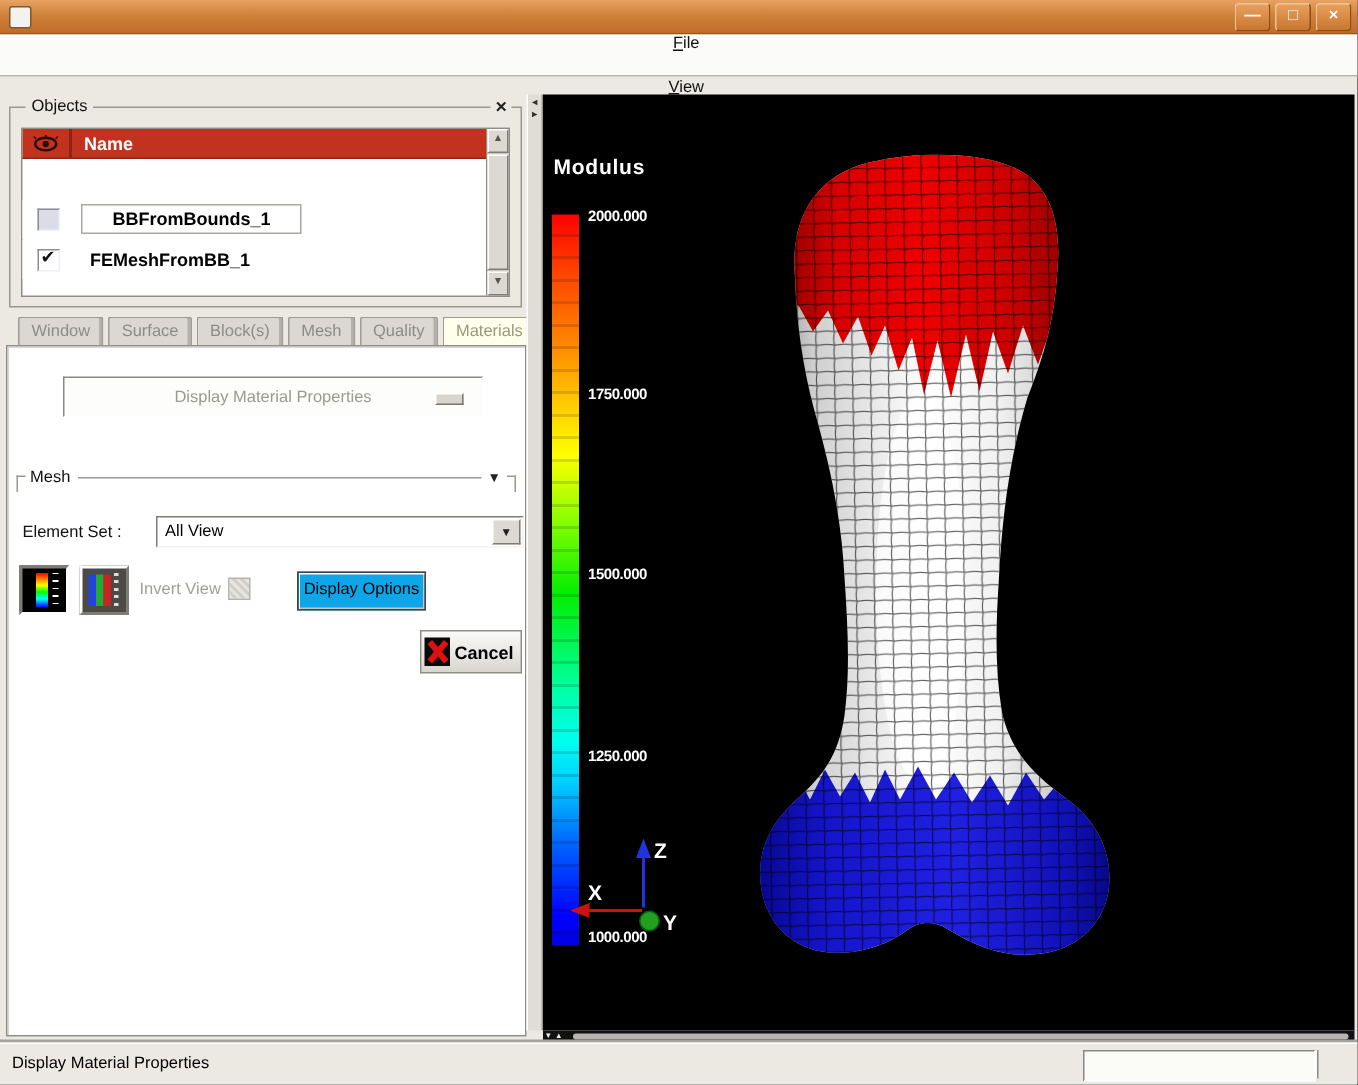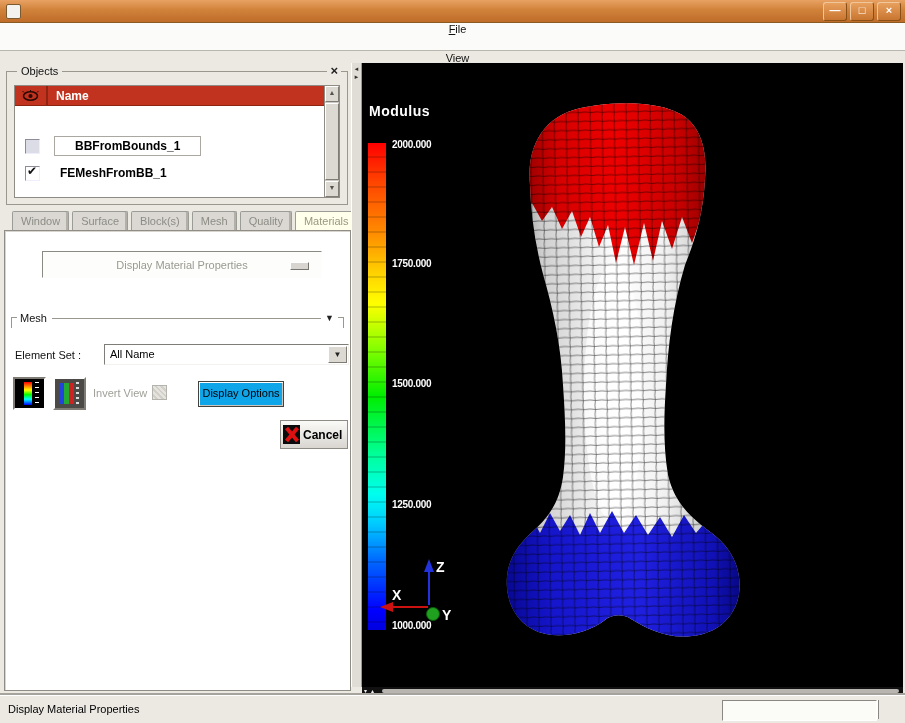--- a/index.html
+++ b/index.html
@@ -297,21 +297,21 @@
       <span class="ml-corner-l"></span>
       <span class="ml-label">Mesh</span>
       <span class="ml-line"></span>
       <span class="ml-arrow">▼</span>
       <span class="ml-corner-r"></span>
     </div>
 
     <div class="element-row">
       <span class="element-label">Element Set :</span>
       <div class="combo">
-        <span class="combo-value">All Name</span>
+        <span class="combo-value">All View</span>
         <span class="combo-btn">▼</span>
       </div>
     </div>
 
     <div class="icons-row">
       <div class="iconbtn iconbtn1">
         <span class="cs-bar"></span>
         <span class="cs-ticks"></span>
       </div>
       <div class="iconbtn iconbtn2">

